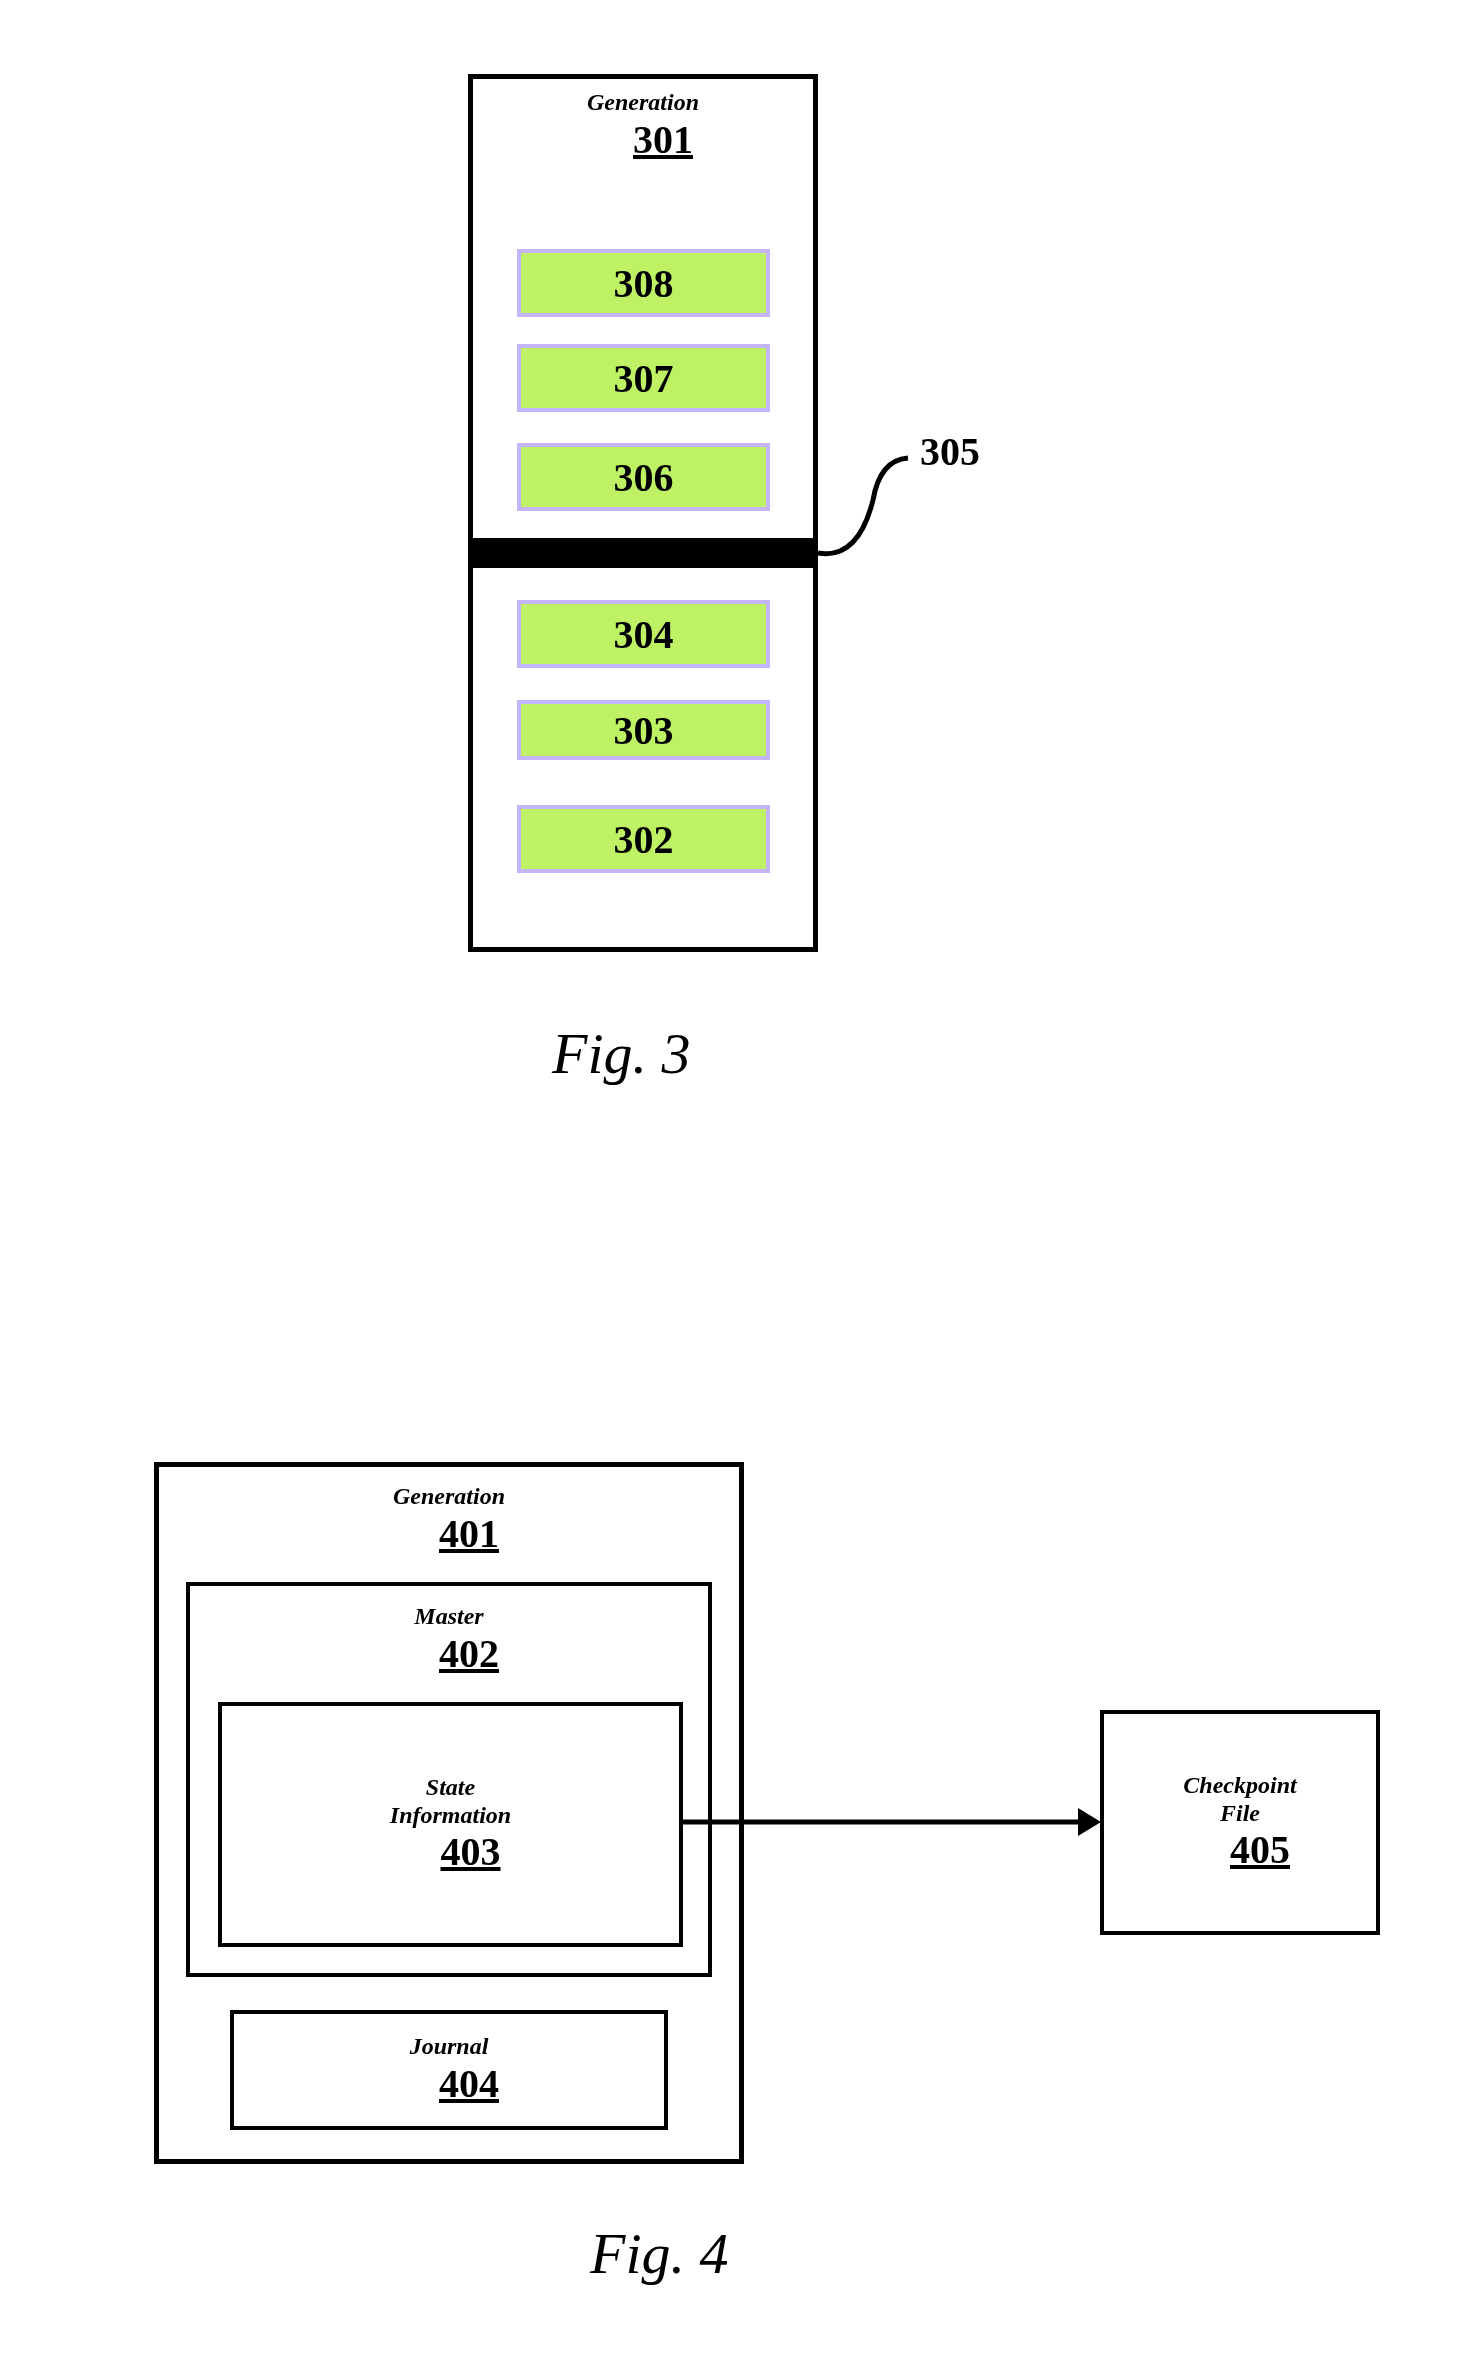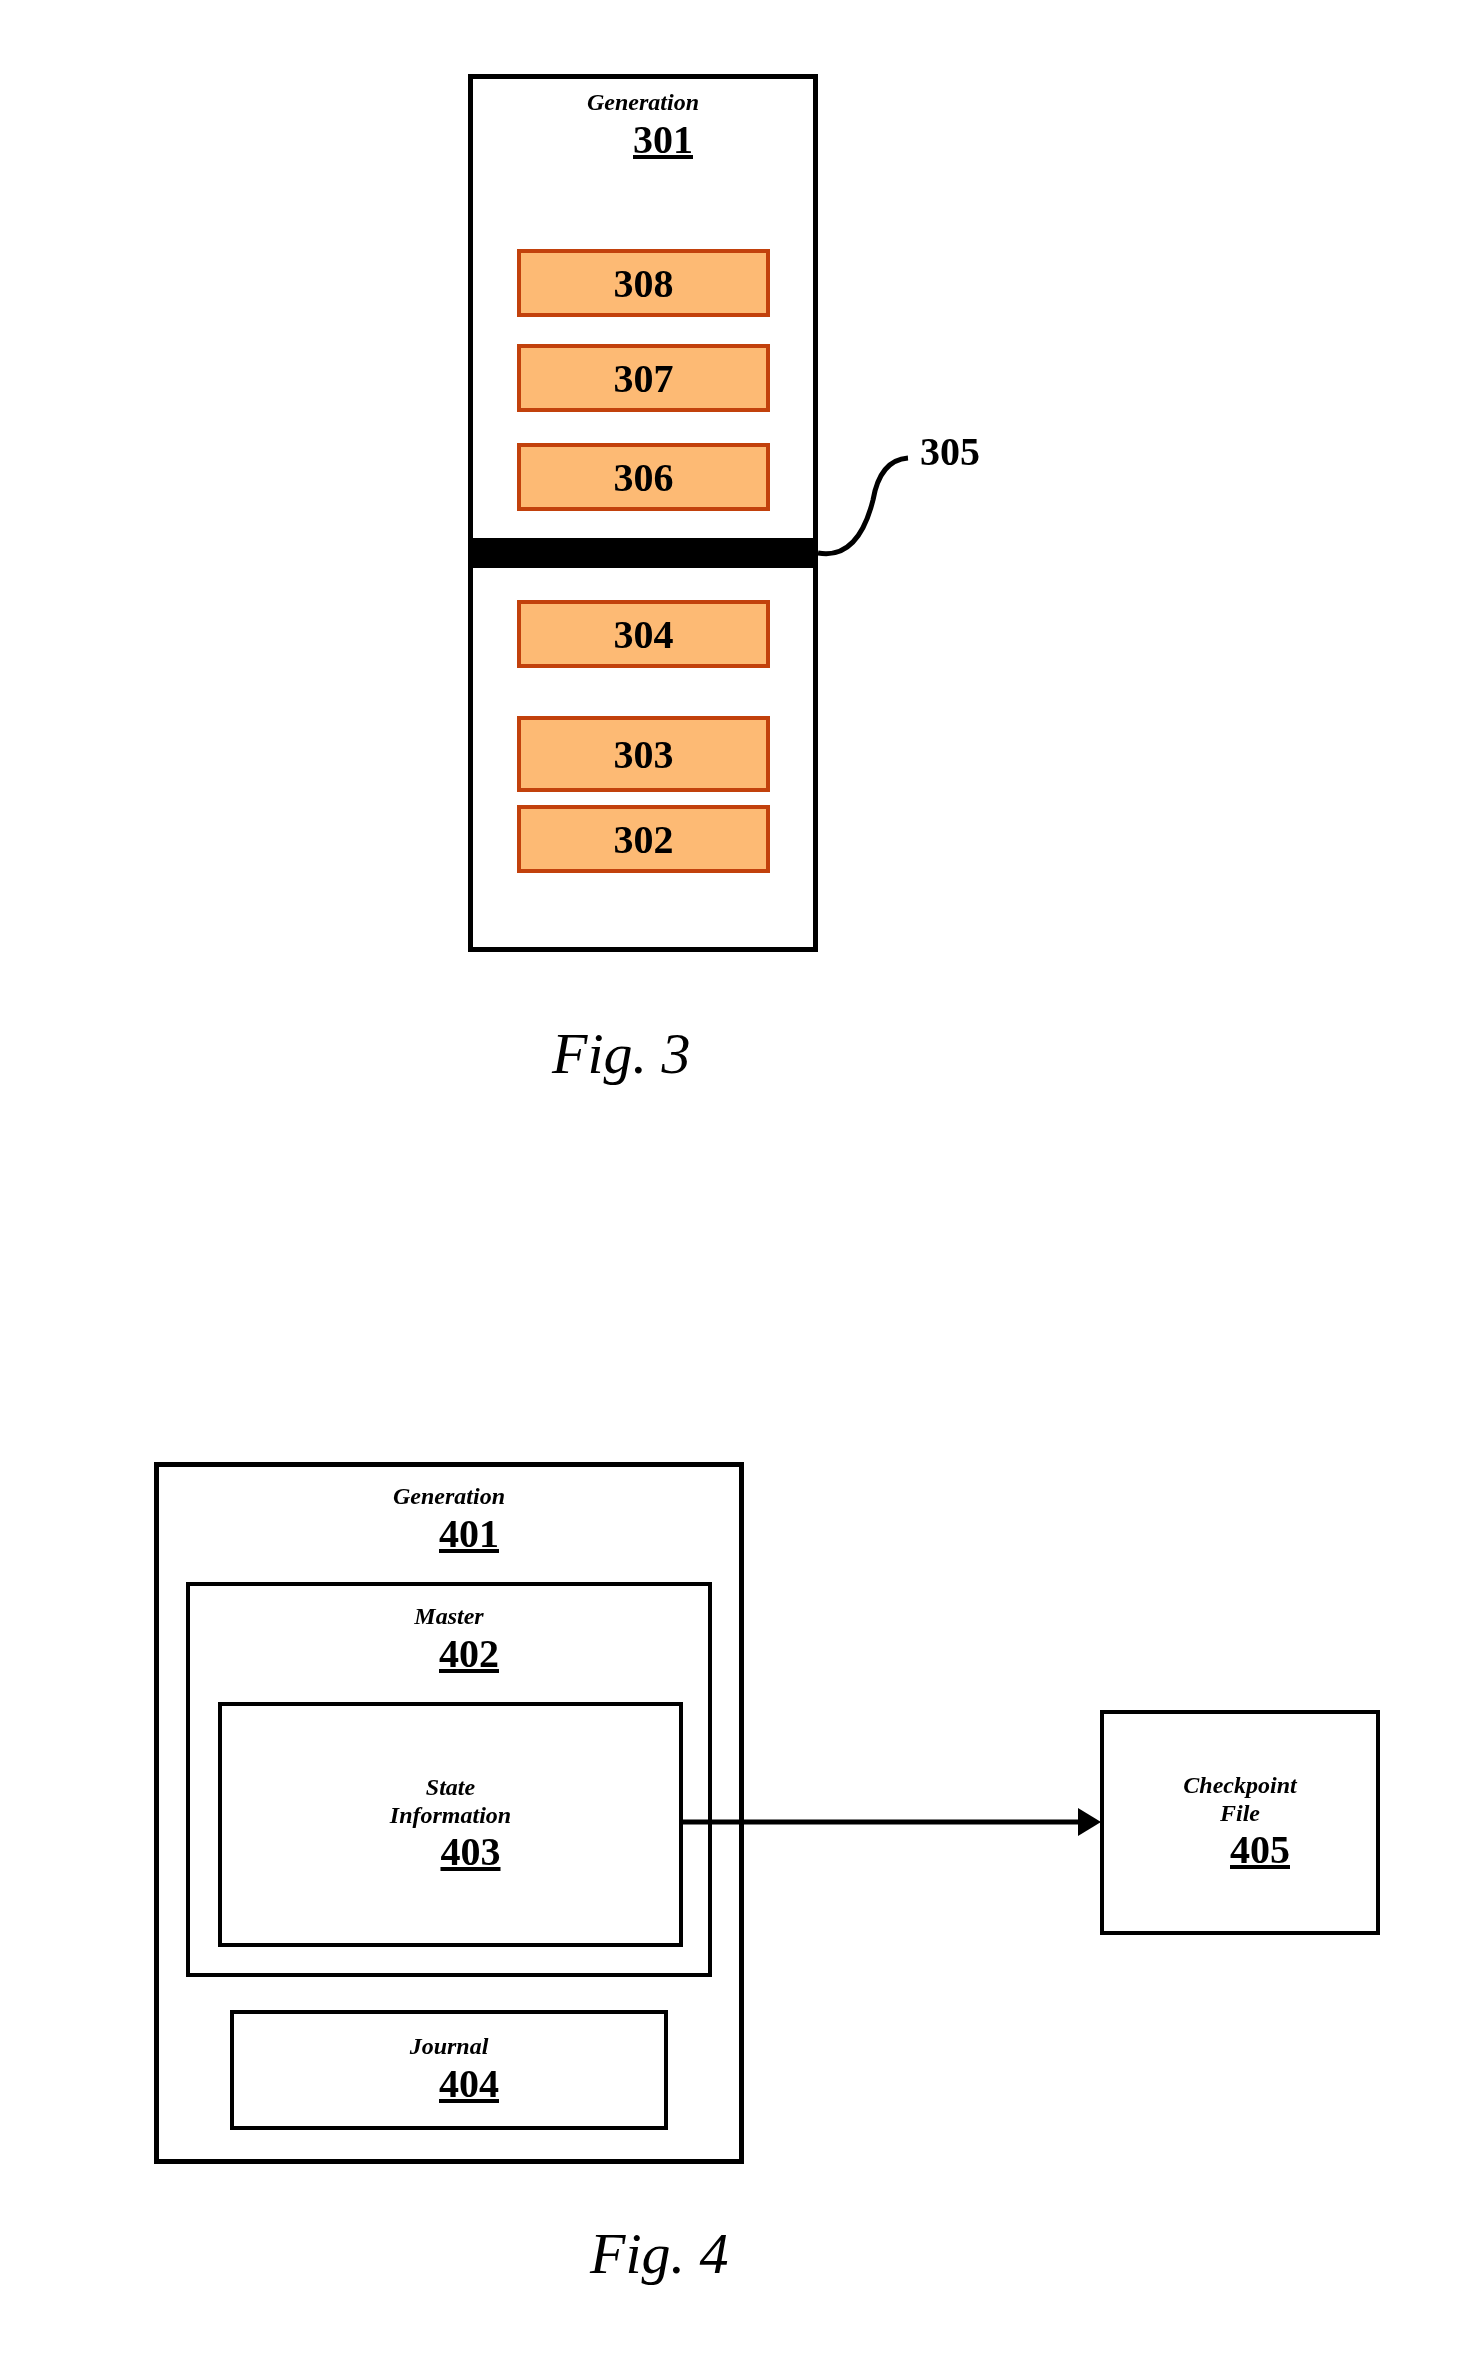--- a/index.html
+++ b/index.html
@@ -13,22 +13,22 @@
     position: relative;
   }
   .box {
     position: absolute;
     border: 5px solid #000;
     background: #fff;
     text-align: center;
   }
   .inner-box {
     position: absolute;
-    border: 4px solid #c2410c;
-    background: #fdba74;
+    border: 4px solid #c4b5fd;
+    background: #bef264;
     text-align: right;
     display: flex;
     align-items: center;
     justify-content: center;
   }
   .title-block {
     font-weight: bold;
     line-height: 1.15;
     padding-top: 10px;
   }
@@ -82,21 +82,21 @@
 </div>
 <div class="inner-box" style="left:517px; top:443px; width:253px; height:68px;">
   <span class="num">306</span>
 </div>
 
 <div class="divider" style="left:468px; top:538px; width:350px; height:30px;"></div>
 
 <div class="inner-box" style="left:517px; top:600px; width:253px; height:68px;">
   <span class="num">304</span>
 </div>
-<div class="inner-box" style="left:517px; top:700px; width:253px; height:76px;margin-top:16px;">
+<div class="inner-box" style="left:517px; top:700px; width:253px; height:60px;">
   <span class="num">303</span>
 </div>
 <div class="inner-box" style="left:517px; top:805px; width:253px; height:68px;">
   <span class="num">302</span>
 </div>
 
 <svg class="arrow" style="left:818px; top:430px; width:120px; height:140px;">
   <path d="M 0 123 Q 40 130 55 70 Q 62 30 90 28" stroke="#000" stroke-width="5" fill="none"></path>
 </svg>
 <div class="label" style="left:920px; top:428px;">305</div>

